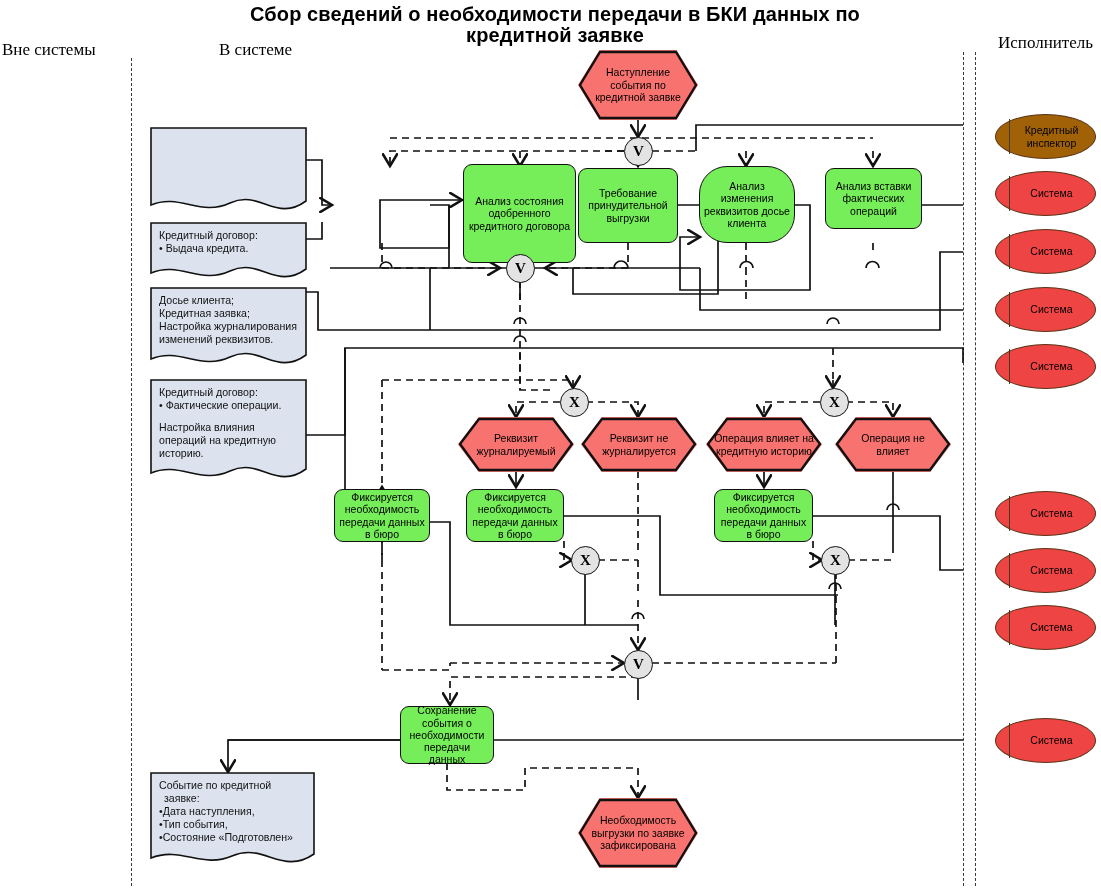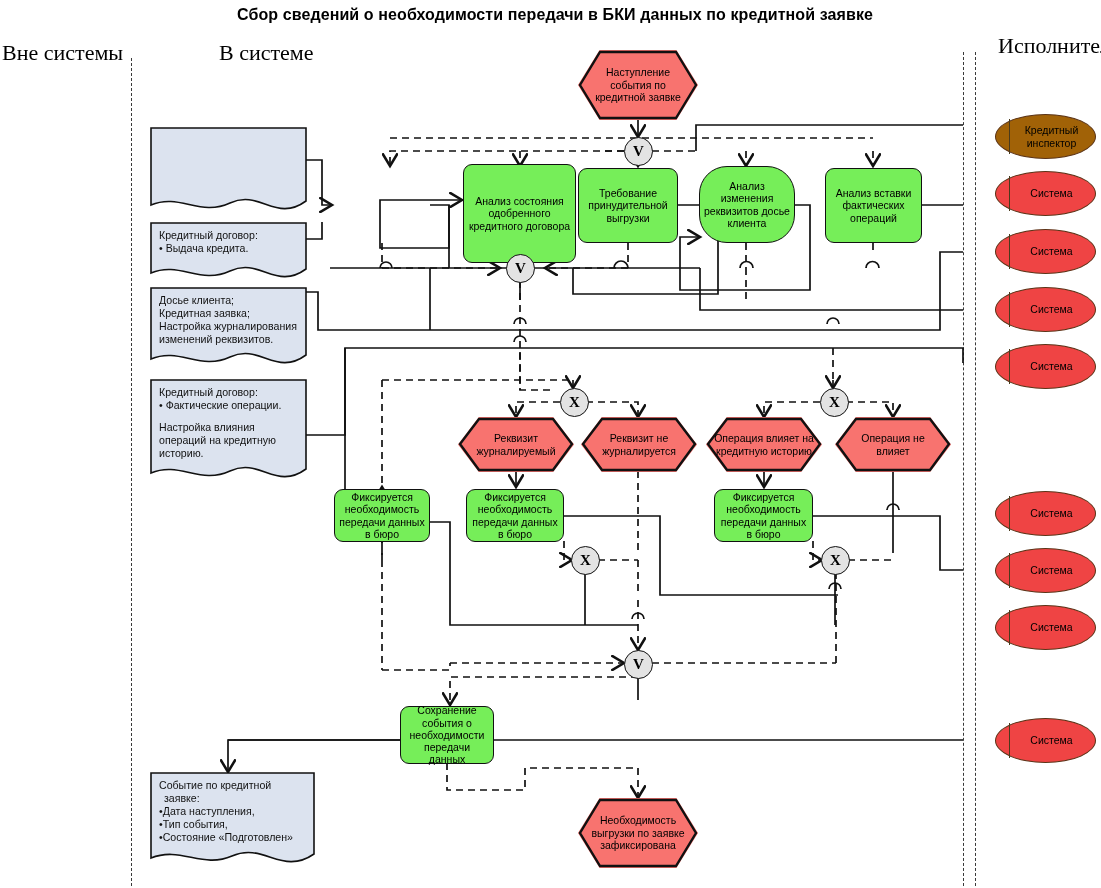--- a/index.html
+++ b/index.html
@@ -3,28 +3,28 @@
 <meta charset="utf-8">
 <title>BPMN Diagram</title>
 <style>
   html,body{margin:0;padding:0;background:#ffffff;}
   body{font-family:"Liberation Sans", sans-serif;}
   #stage{position:relative;width:1101px;height:888px;background:#fff;overflow:hidden;}
 
   
   .title{
     position:absolute;left:210px;top:4px;width:690px;
-    text-align:center;font-size:16px;font-weight:bold;color:#000;
+    text-align:center;font-size:20px;font-weight:bold;color:#000;
     line-height:21px;letter-spacing:.1px;
   }
 
   
   .lane-hdr{
     position:absolute;font-family:"Liberation Serif", serif;
-    font-size:22px;color:#000;white-space:nowrap;
+    font-size:17px;color:#000;white-space:nowrap;
   }
 
   
   .lane-div{
     position:absolute;width:0;border-left:1.5px dashed #3a3a3a;
   }
 
   
   #wires{position:absolute;left:0;top:0;width:1101px;height:888px;pointer-events:none;}
 
@@ -296,21 +296,21 @@
   </div>
 
   <div class="act" style="left:578px;top:168px;width:100px;height:75px;">
     <span>Требование принудительной выгрузки</span>
   </div>
 
   <div class="act" style="left:699px;top:166px;width:96px;height:77px;border-radius:28px;">
     <span>Анализ изменения реквизитов досье клиента</span>
   </div>
 
-  <div class="act" style="left:825px;top:168px;width:97px;height:75px;">
+  <div class="act" style="left:825px;top:168px;width:97px;height:61px;">
     <span>Анализ вставки фактических операций</span>
   </div>
 
   <div class="hex" style="left:458px;top:417px;width:116px;height:55px;">
     <div class="hexbg"></div>
     <svg class="hexln" width="116" height="55">
       <polygon points="21,2 95,2 114,27 95,53 21,53 2,27" fill="none" stroke="#111" stroke-width="2.4"></polygon>
     </svg>
     <div class="hextx">Реквизит журналируемый</div>
   </div>

